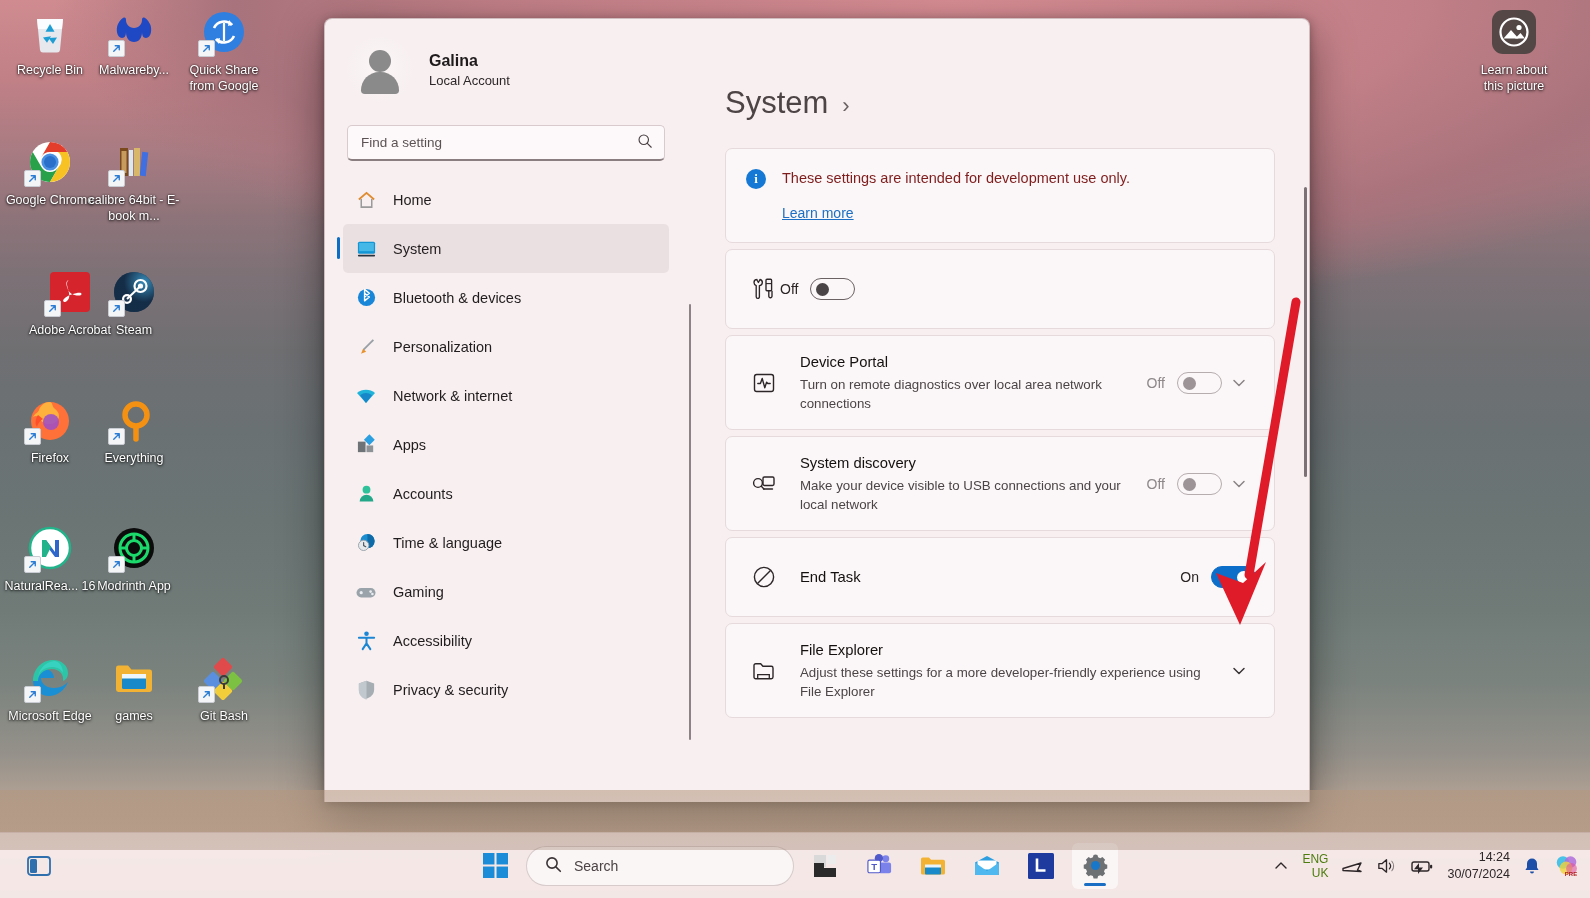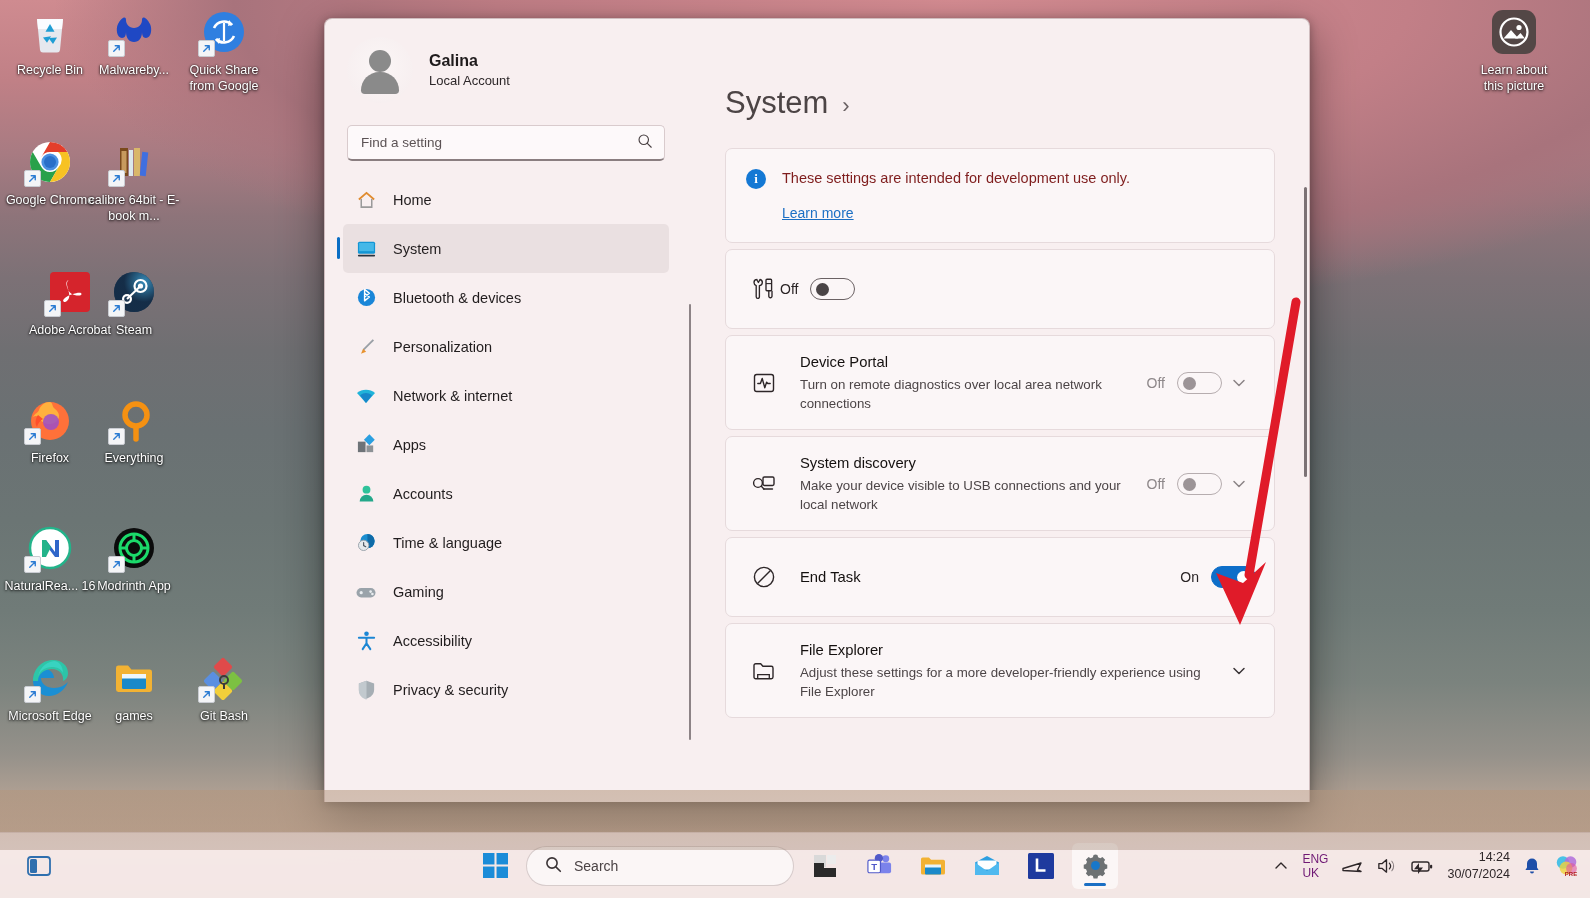--- a/index.html
+++ b/index.html
@@ -265,21 +265,21 @@
     display: flex; align-items: center; gap: 12px;
     padding-left: 18px;
     font-size: 14px; color: #4a4244;
   }
   .tb-left { position: absolute; left: 16px; display:flex; align-items:center; }
   .tb-right {
     position: absolute; right: 10px;
     display: flex; align-items: center; gap: 13px;
     color: #2e2729;
   }
-  .tb-lang { font-size: 12px; line-height: 14px; text-align: left; color:#701a75; }
+  .tb-lang { font-size: 12px; line-height: 14px; text-align: right; color:#4d7c0f; }
   .tb-clock { font-size: 12.5px; line-height: 17px; text-align: right; color:#2e2729; }
   .tb-ico { display:flex; align-items:center; justify-content:center; }
 </style>
 </head>
 <body>
 
 <div id="desktop">
 
   <div id="desktop-icons">
       <div class="dicon" style="left: 2px; top: 8px;">

